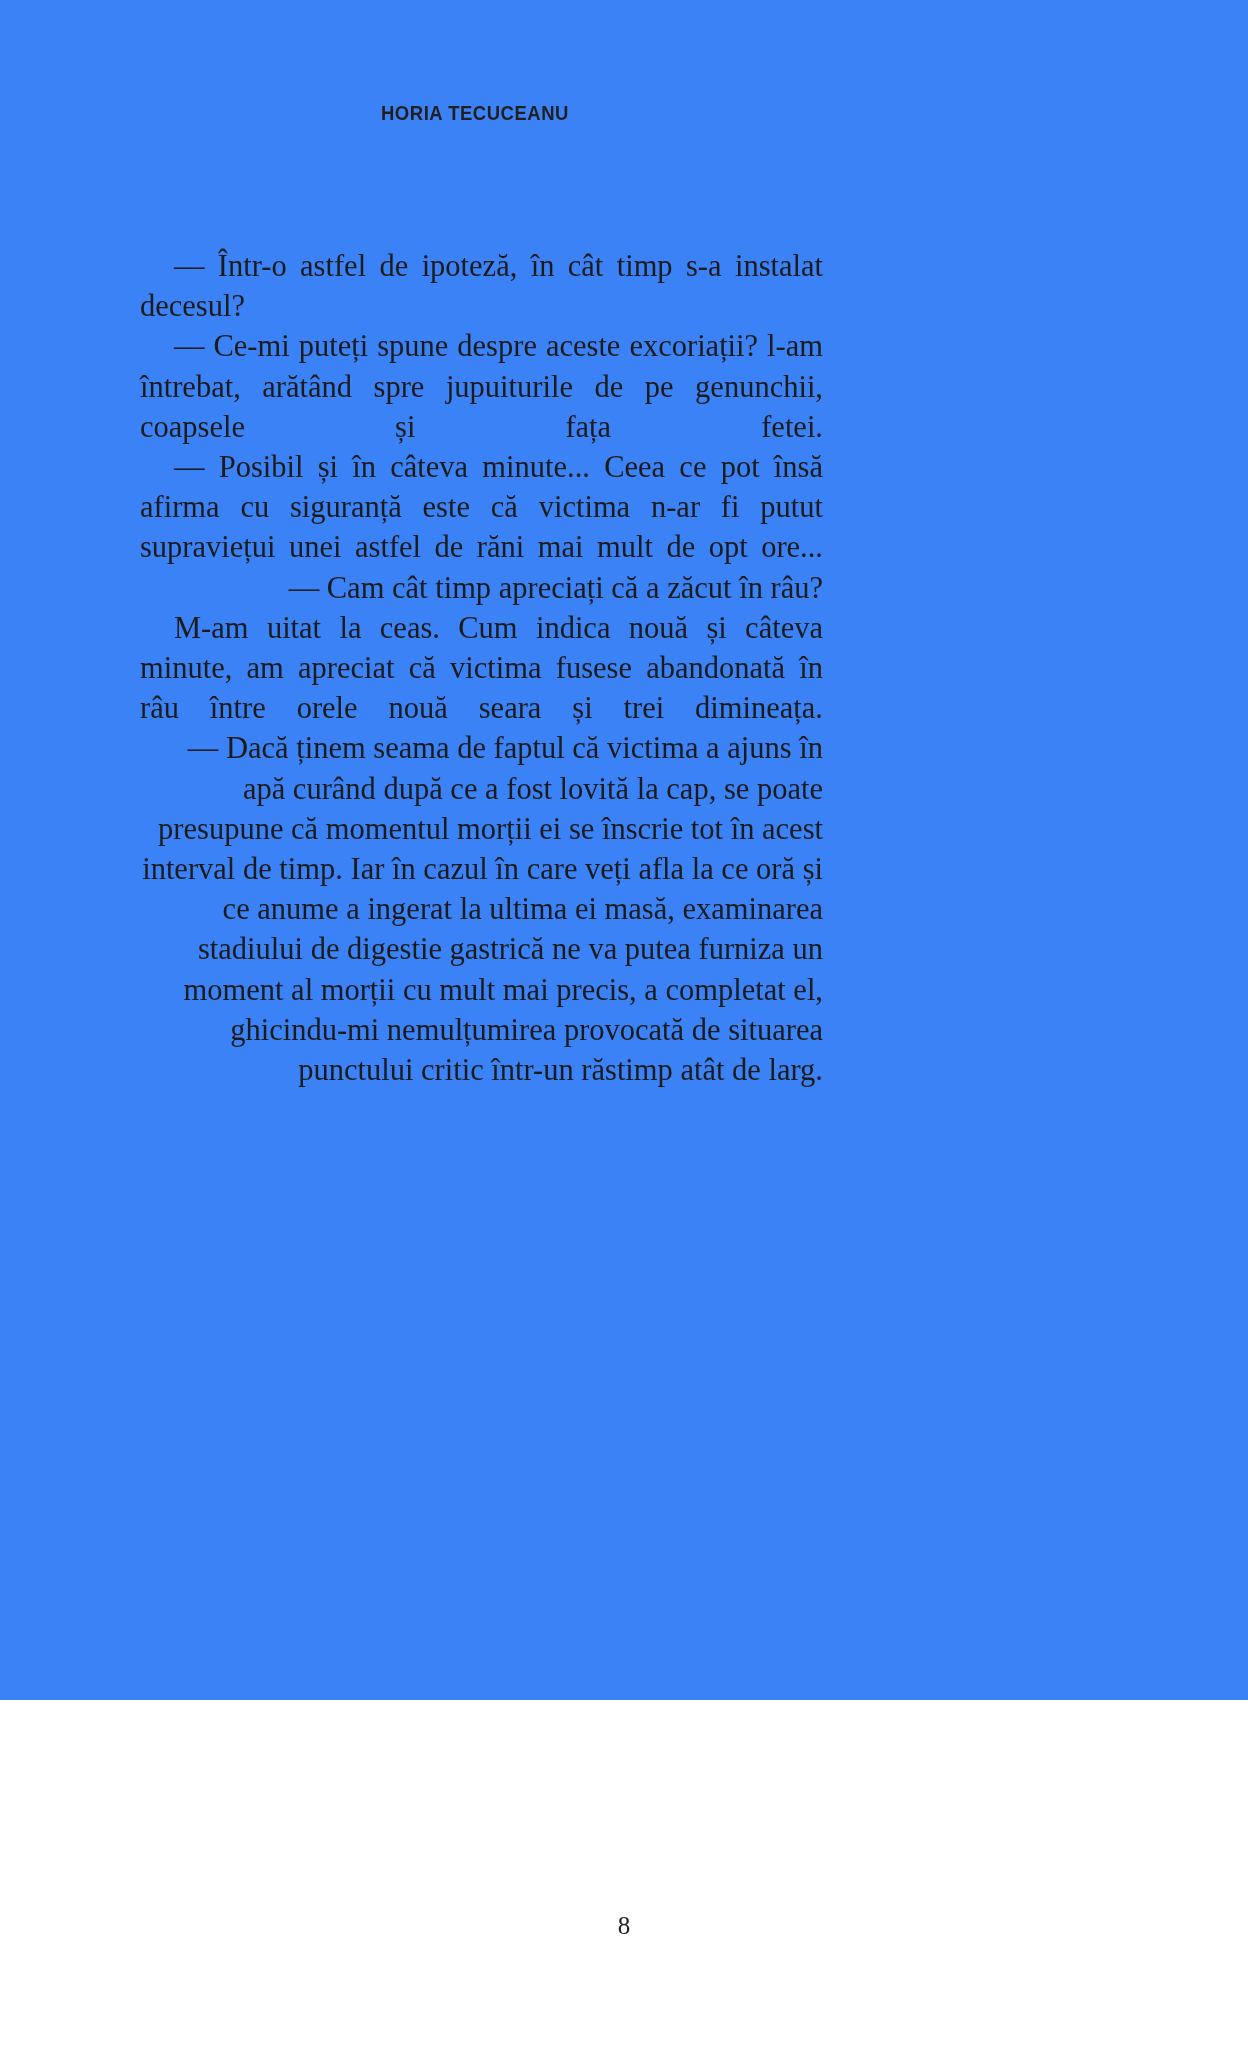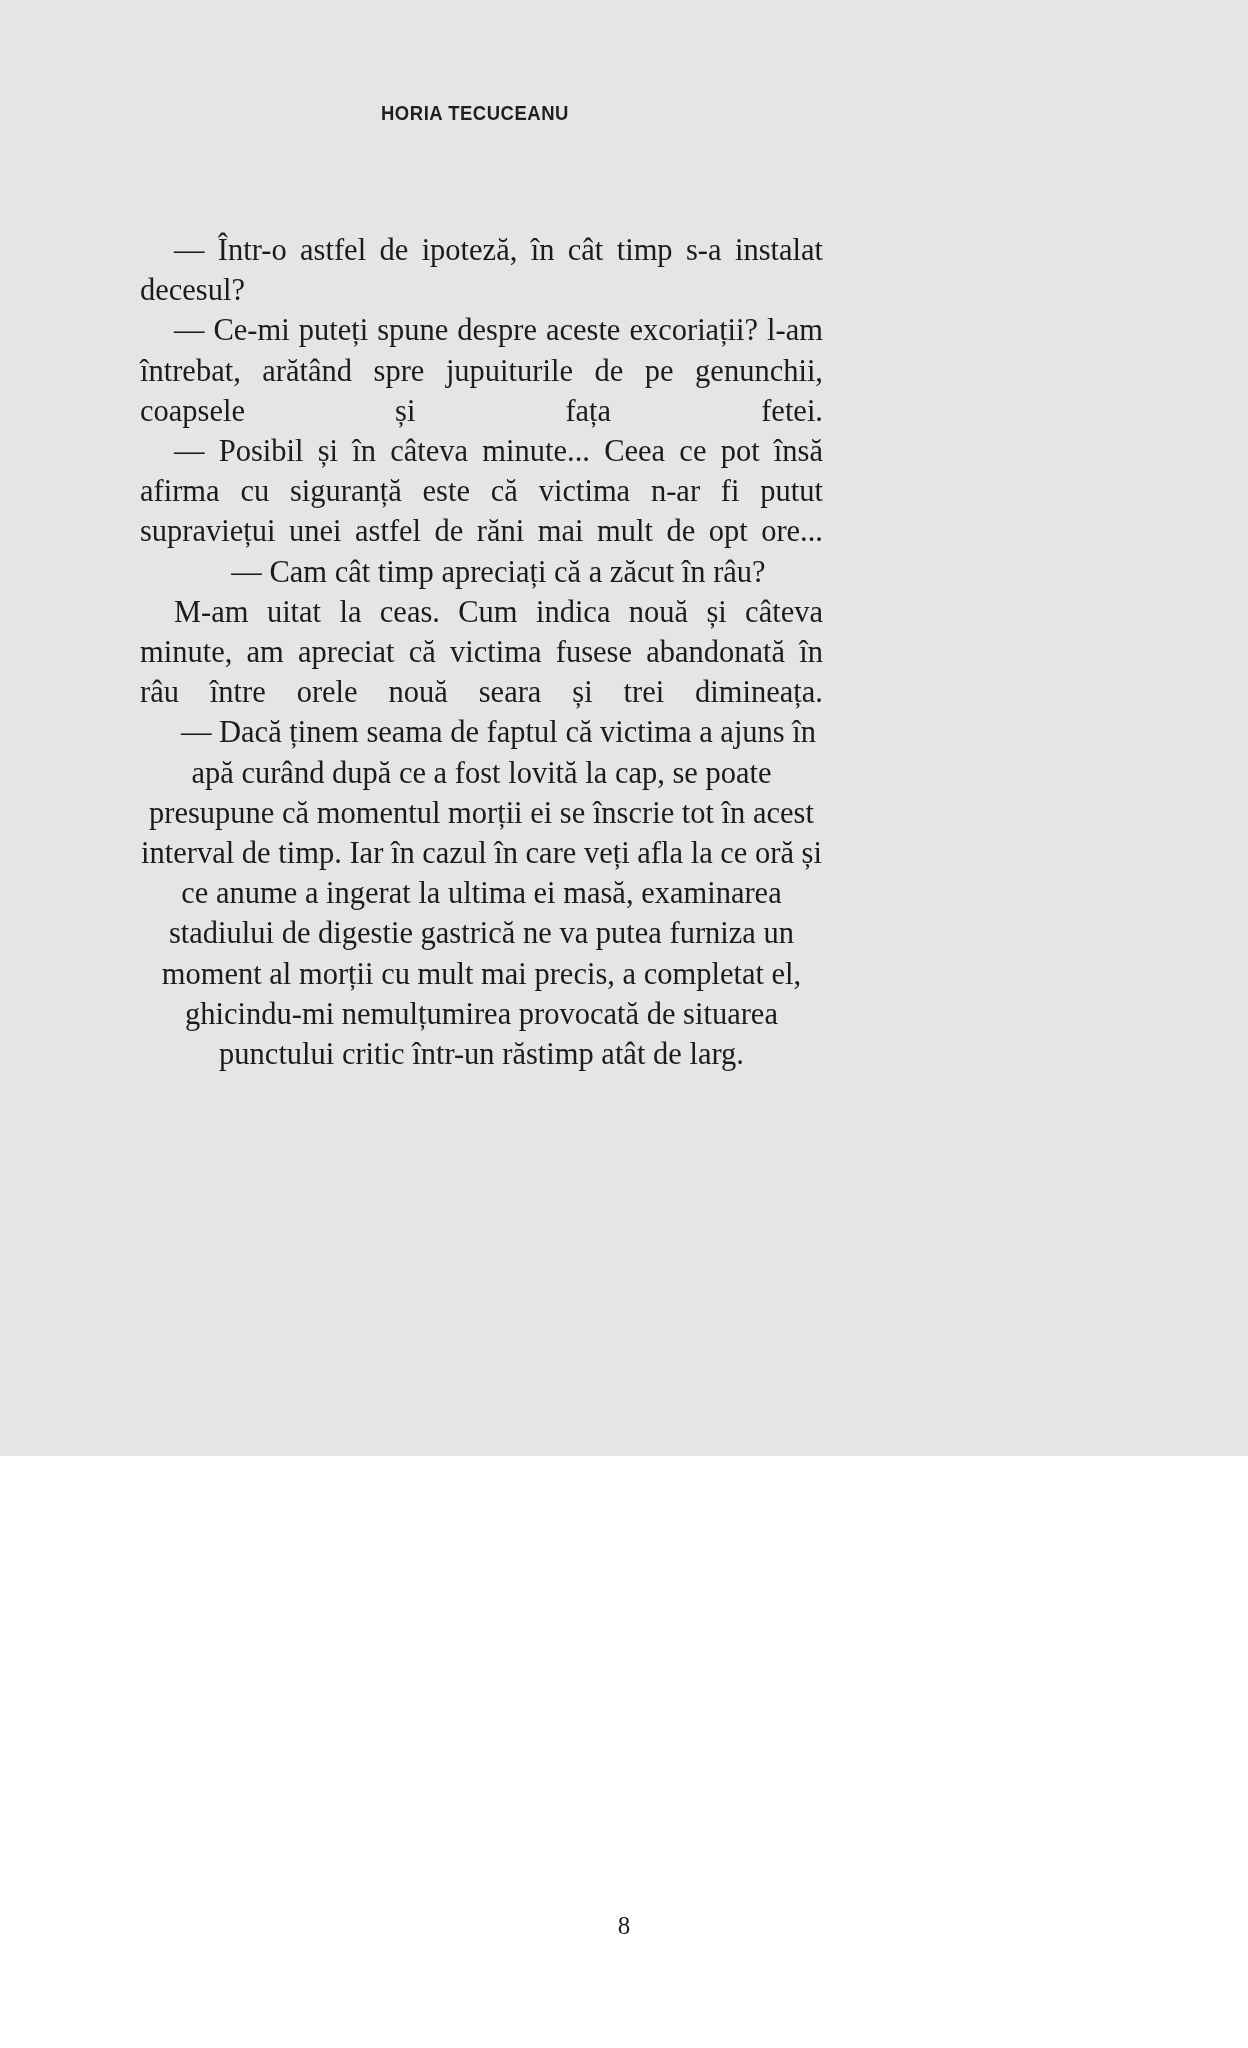--- a/index.html
+++ b/index.html
@@ -10,62 +10,62 @@
   body {
     width: 1248px;
     height: 2048px;
     overflow: hidden;
     font-family: "Liberation Serif", "DejaVu Serif", serif;
     color: #1a1a1a;
   }
   .page {
     position: relative;
     width: 1248px;
-    height: 1456px;
-    background: #e5e5e5;
+    height: 1700px;
+    background: #3b82f6;
     box-sizing: border-box;
   }
   .running-head {
     position: absolute;
     left: 381px;
     top: 101px;
     font-family: "Liberation Sans", "DejaVu Sans", sans-serif;
     font-weight: bold;
     font-size: 21px;
     letter-spacing: 0.6px;
     color: #201f1f;
     transform: scaleX(0.88);
     transform-origin: left center;
     white-space: nowrap;
   }
   .text-block {
     position: absolute;
     left: 140px;
-    top: 230px;
+    top: 246px;
     width: 683px;
   }
   .para {
     margin: 0;
     text-align: justify;
     text-justify: inter-word;
     font-size: 30.5px;
     line-height: 40.2px;
     color: #1b1b1b;
     -webkit-font-feature-settings: "liga" 1;
     font-feature-settings: "liga" 1;
     hyphens: none;
   }
   .para.indent {
     text-indent: 34px;
   }
   .para.last-line-full {
     text-align-last: justify;
   }
   .para.ragged {
-    text-align: center;
+    text-align: right;
   }
   .folio {
     position: absolute;
     left: 0;
     top: 1912px;
     width: 1248px;
     text-align: center;
     font-size: 25px;
     color: #222222;
     font-family: "Liberation Serif", "DejaVu Serif", serif;

